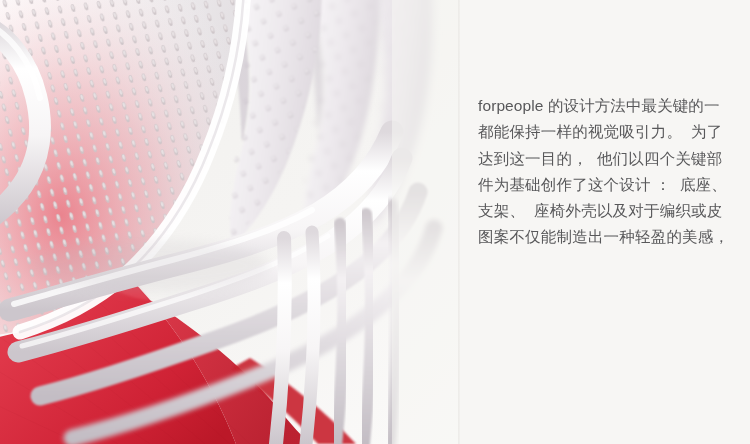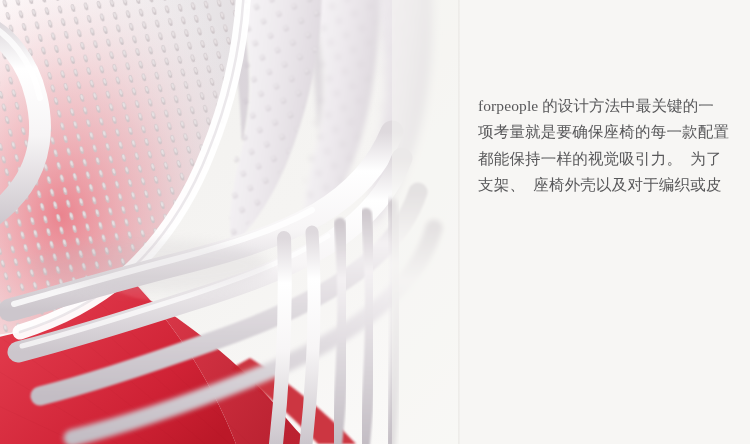--- a/index.html
+++ b/index.html
@@ -9,21 +9,20 @@
   }
   body {
     font-family: "Liberation Sans", sans-serif;
   }
   .page {
     position: relative;
     width: 750px;
     height: 444px;
     overflow: hidden;
     background: #f7f6f4;
-    font-family: Liberation Serif, serif;
   }
   
   .photo {
     position: absolute;
     left: 0;
     top: 0;
     width: 460px;
     height: 444px;
     overflow: hidden;
     background: #f3f2f0;
@@ -312,19 +311,21 @@
         <rect x="392" y="0" width="68" height="444" fill="#f6f5f3" opacity="0.55"></rect>
       </g>
     </svg>
   </div>
 
   <div class="seam"></div>
 
   <div class="copy-region">
     <div class="copy-block">
       <div class="copy-line lead">forpeople 的设计方法中最关键的一</div>
-      <div class="copy-line">项考量就是要确保座椅的每一款配置</div>
       <div class="copy-line">都能保持一样的视觉吸引力。  为了</div>
+      <div class="copy-line">达到这一目的，  他们以四个关键部</div>
+      <div class="copy-line">件为基础创作了这个设计 ：  底座、</div>
       <div class="copy-line">支架、  座椅外壳以及对于编织或皮</div>
+      <div class="copy-line">图案不仅能制造出一种轻盈的美感，</div>
     </div>
   </div>
 
 </div>
 
 </body></html>

